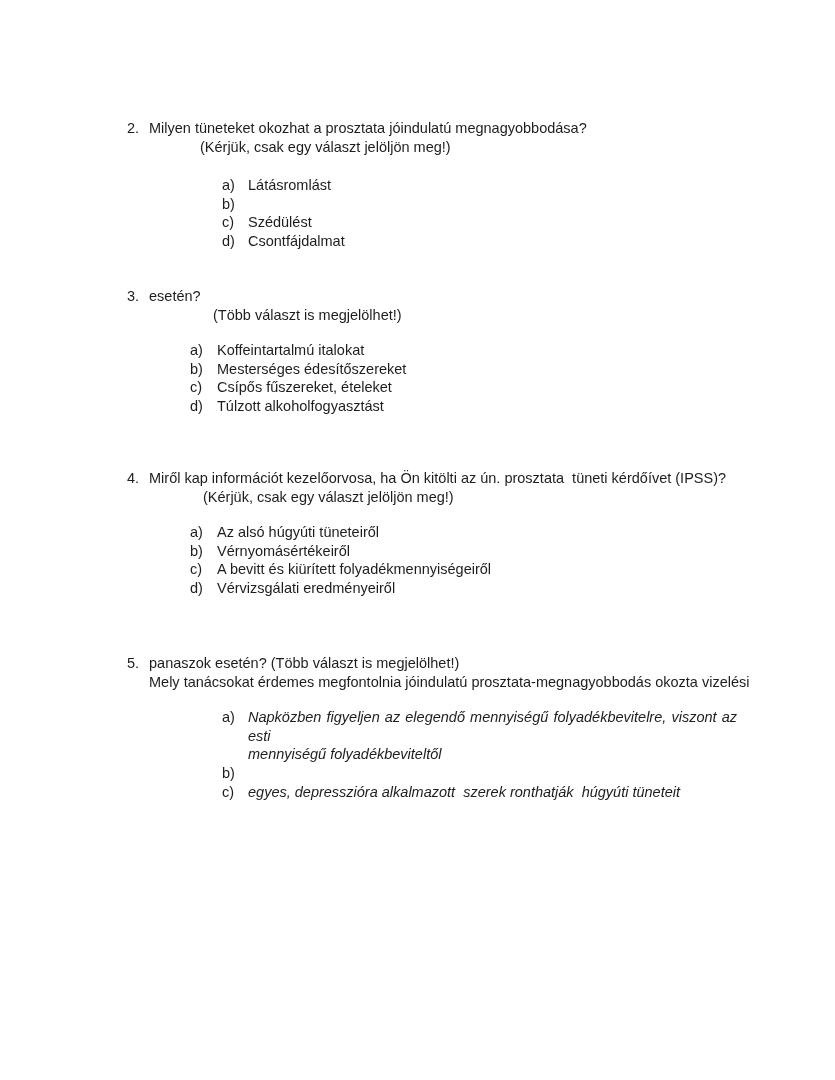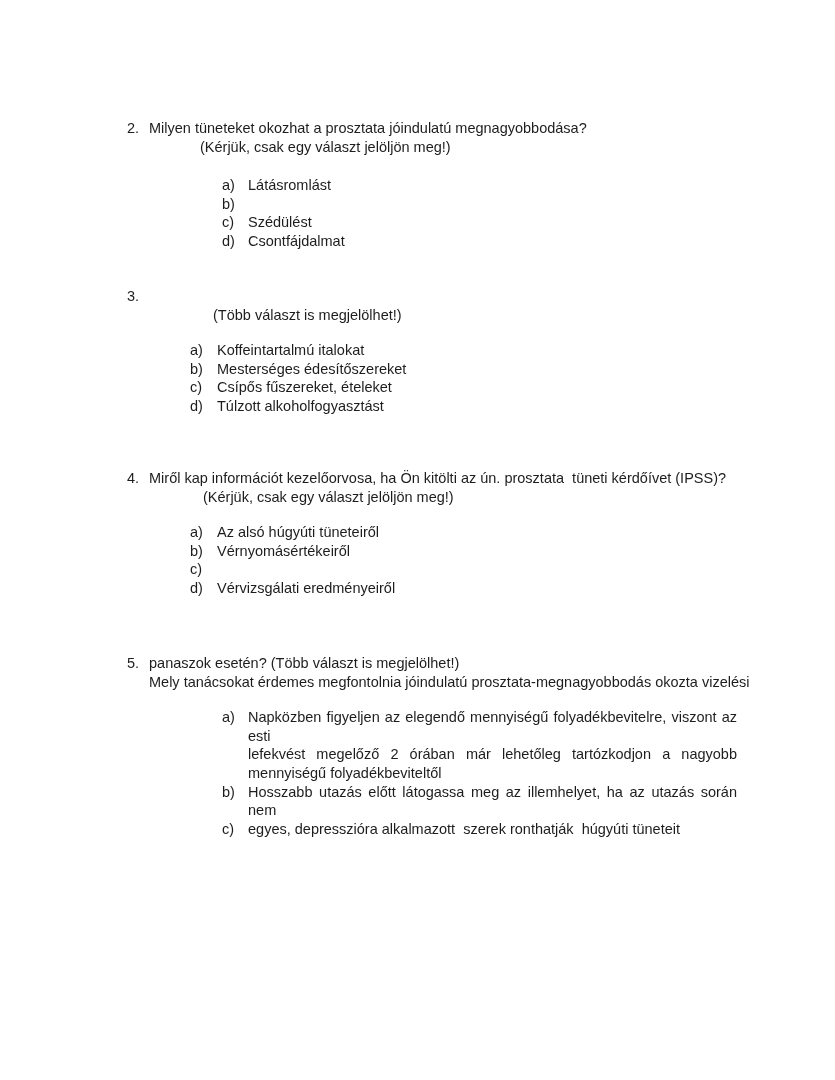--- a/index.html
+++ b/index.html
@@ -46,21 +46,21 @@
   .options { margin-top: 17px; }
   #q2 .options { margin-left: 95px; margin-top: 20px; }
   #q3 .options { margin-left: 63px; }
   #q4 .options { margin-left: 63px; }
   #q5 .options { margin-left: 95px; }
 
   .option { display: flex; align-items: flex-start; }
   .opt-marker { flex: none; width: 26px; }
   #q3 .opt-marker, #q4 .opt-marker { width: 27px; }
   .opt-text { flex: 0 1 auto; min-width: 0; }
-  #q5 .opt-text { width: 489px; }
+  #q5 .opt-text { width: 489px; font-style: italic; }
 </style>
 </head>
 <body>
 
 <div class="page">
 
   <section class="question" id="q2">
     <div class="q-line">
       <span class="q-num">2.</span>
       <div class="q-body">
@@ -90,20 +90,21 @@
             <div class="line">Csontfájdalmat</div>
           </div>
       </div>
     </div>
   </section>
 
   <section class="question" id="q3">
     <div class="q-line">
       <span class="q-num">3.</span>
       <div class="q-body">
+        <div class="line">esetén?</div>
       </div>
     </div>
     <div class="note line">(Több választ is megjelölhet!)</div>
     <div class="options">
       <div class="option">
         <span class="opt-marker">a)</span>
         <div class="opt-text">
             <div class="line">Koffeintartalmú italokat</div>
           </div>
       </div>
@@ -144,20 +145,23 @@
           </div>
       </div>
       <div class="option">
         <span class="opt-marker">b)</span>
         <div class="opt-text">
             <div class="line">Vérnyomásértékeiről</div>
           </div>
       </div>
       <div class="option">
         <span class="opt-marker">c)</span>
+        <div class="opt-text">
+            <div class="line">A bevitt és kiürített folyadékmennyiségeiről</div>
+          </div>
       </div>
       <div class="option">
         <span class="opt-marker">d)</span>
         <div class="opt-text">
             <div class="line">Vérvizsgálati eredményeiről</div>
           </div>
       </div>
     </div>
   </section>
 
@@ -167,28 +171,26 @@
       <div class="q-body">
         <div class="line">panaszok esetén? (Több választ is megjelölhet!)</div>
         <div class="line">Mely tanácsokat érdemes megfontolnia jóindulatú prosztata-megnagyobbodás okozta vizelési</div>
       </div>
     </div>
     <div class="options">
       <div class="option">
         <span class="opt-marker">a)</span>
         <div class="opt-text">
           <div class="jline">Napközben figyeljen az elegendő mennyiségű folyadékbevitelre, viszont az esti</div>
-          <div class="jline">lefekvést megelőző 2 órában már lehetőleg  tartózkodjon a nagyobb</div>
           <div class="line">mennyiségű folyadékbeviteltől</div>
         </div>
       </div>
       <div class="option">
         <span class="opt-marker">b)</span>
         <div class="opt-text">
-          <div class="jline">Hosszabb utazás előtt látogassa meg az illemhelyet, ha az utazás során nem</div>
         </div>
       </div>
       <div class="option">
         <span class="opt-marker">c)</span>
         <div class="opt-text">
           <div class="line">egyes, depresszióra alkalmazott  szerek ronthatják  húgyúti tüneteit</div>
         </div>
       </div>
     </div>
   </section>

